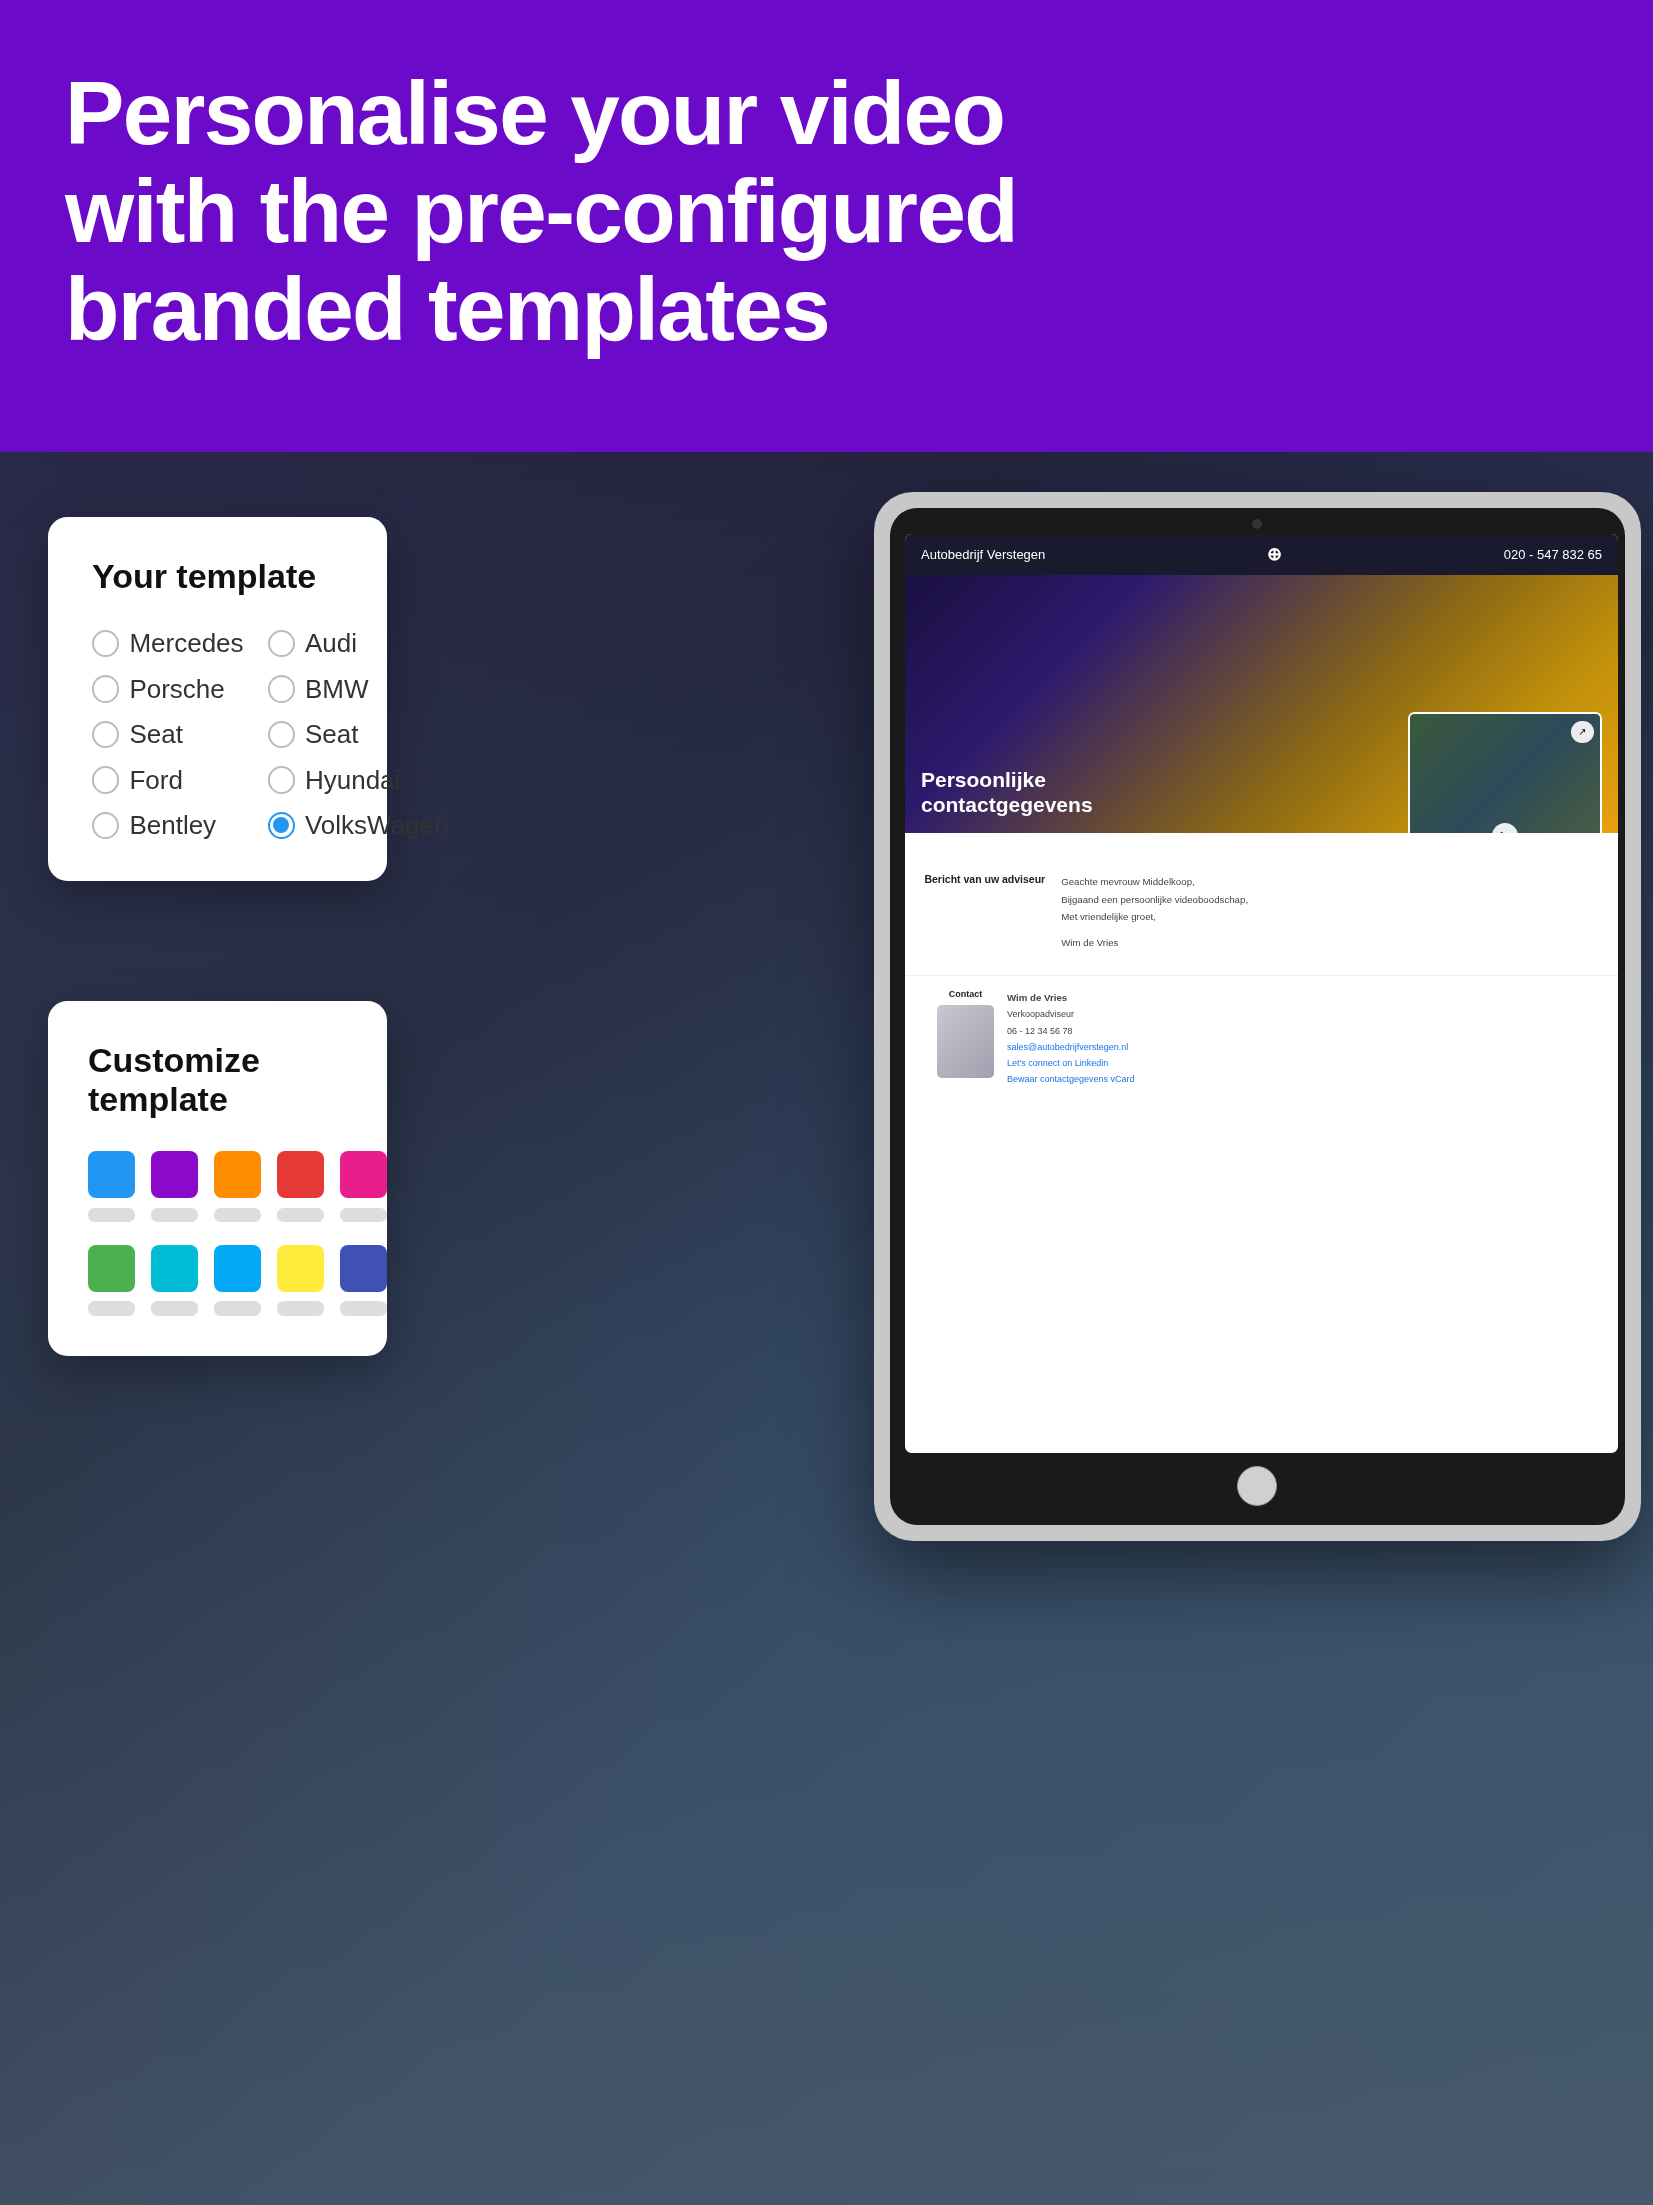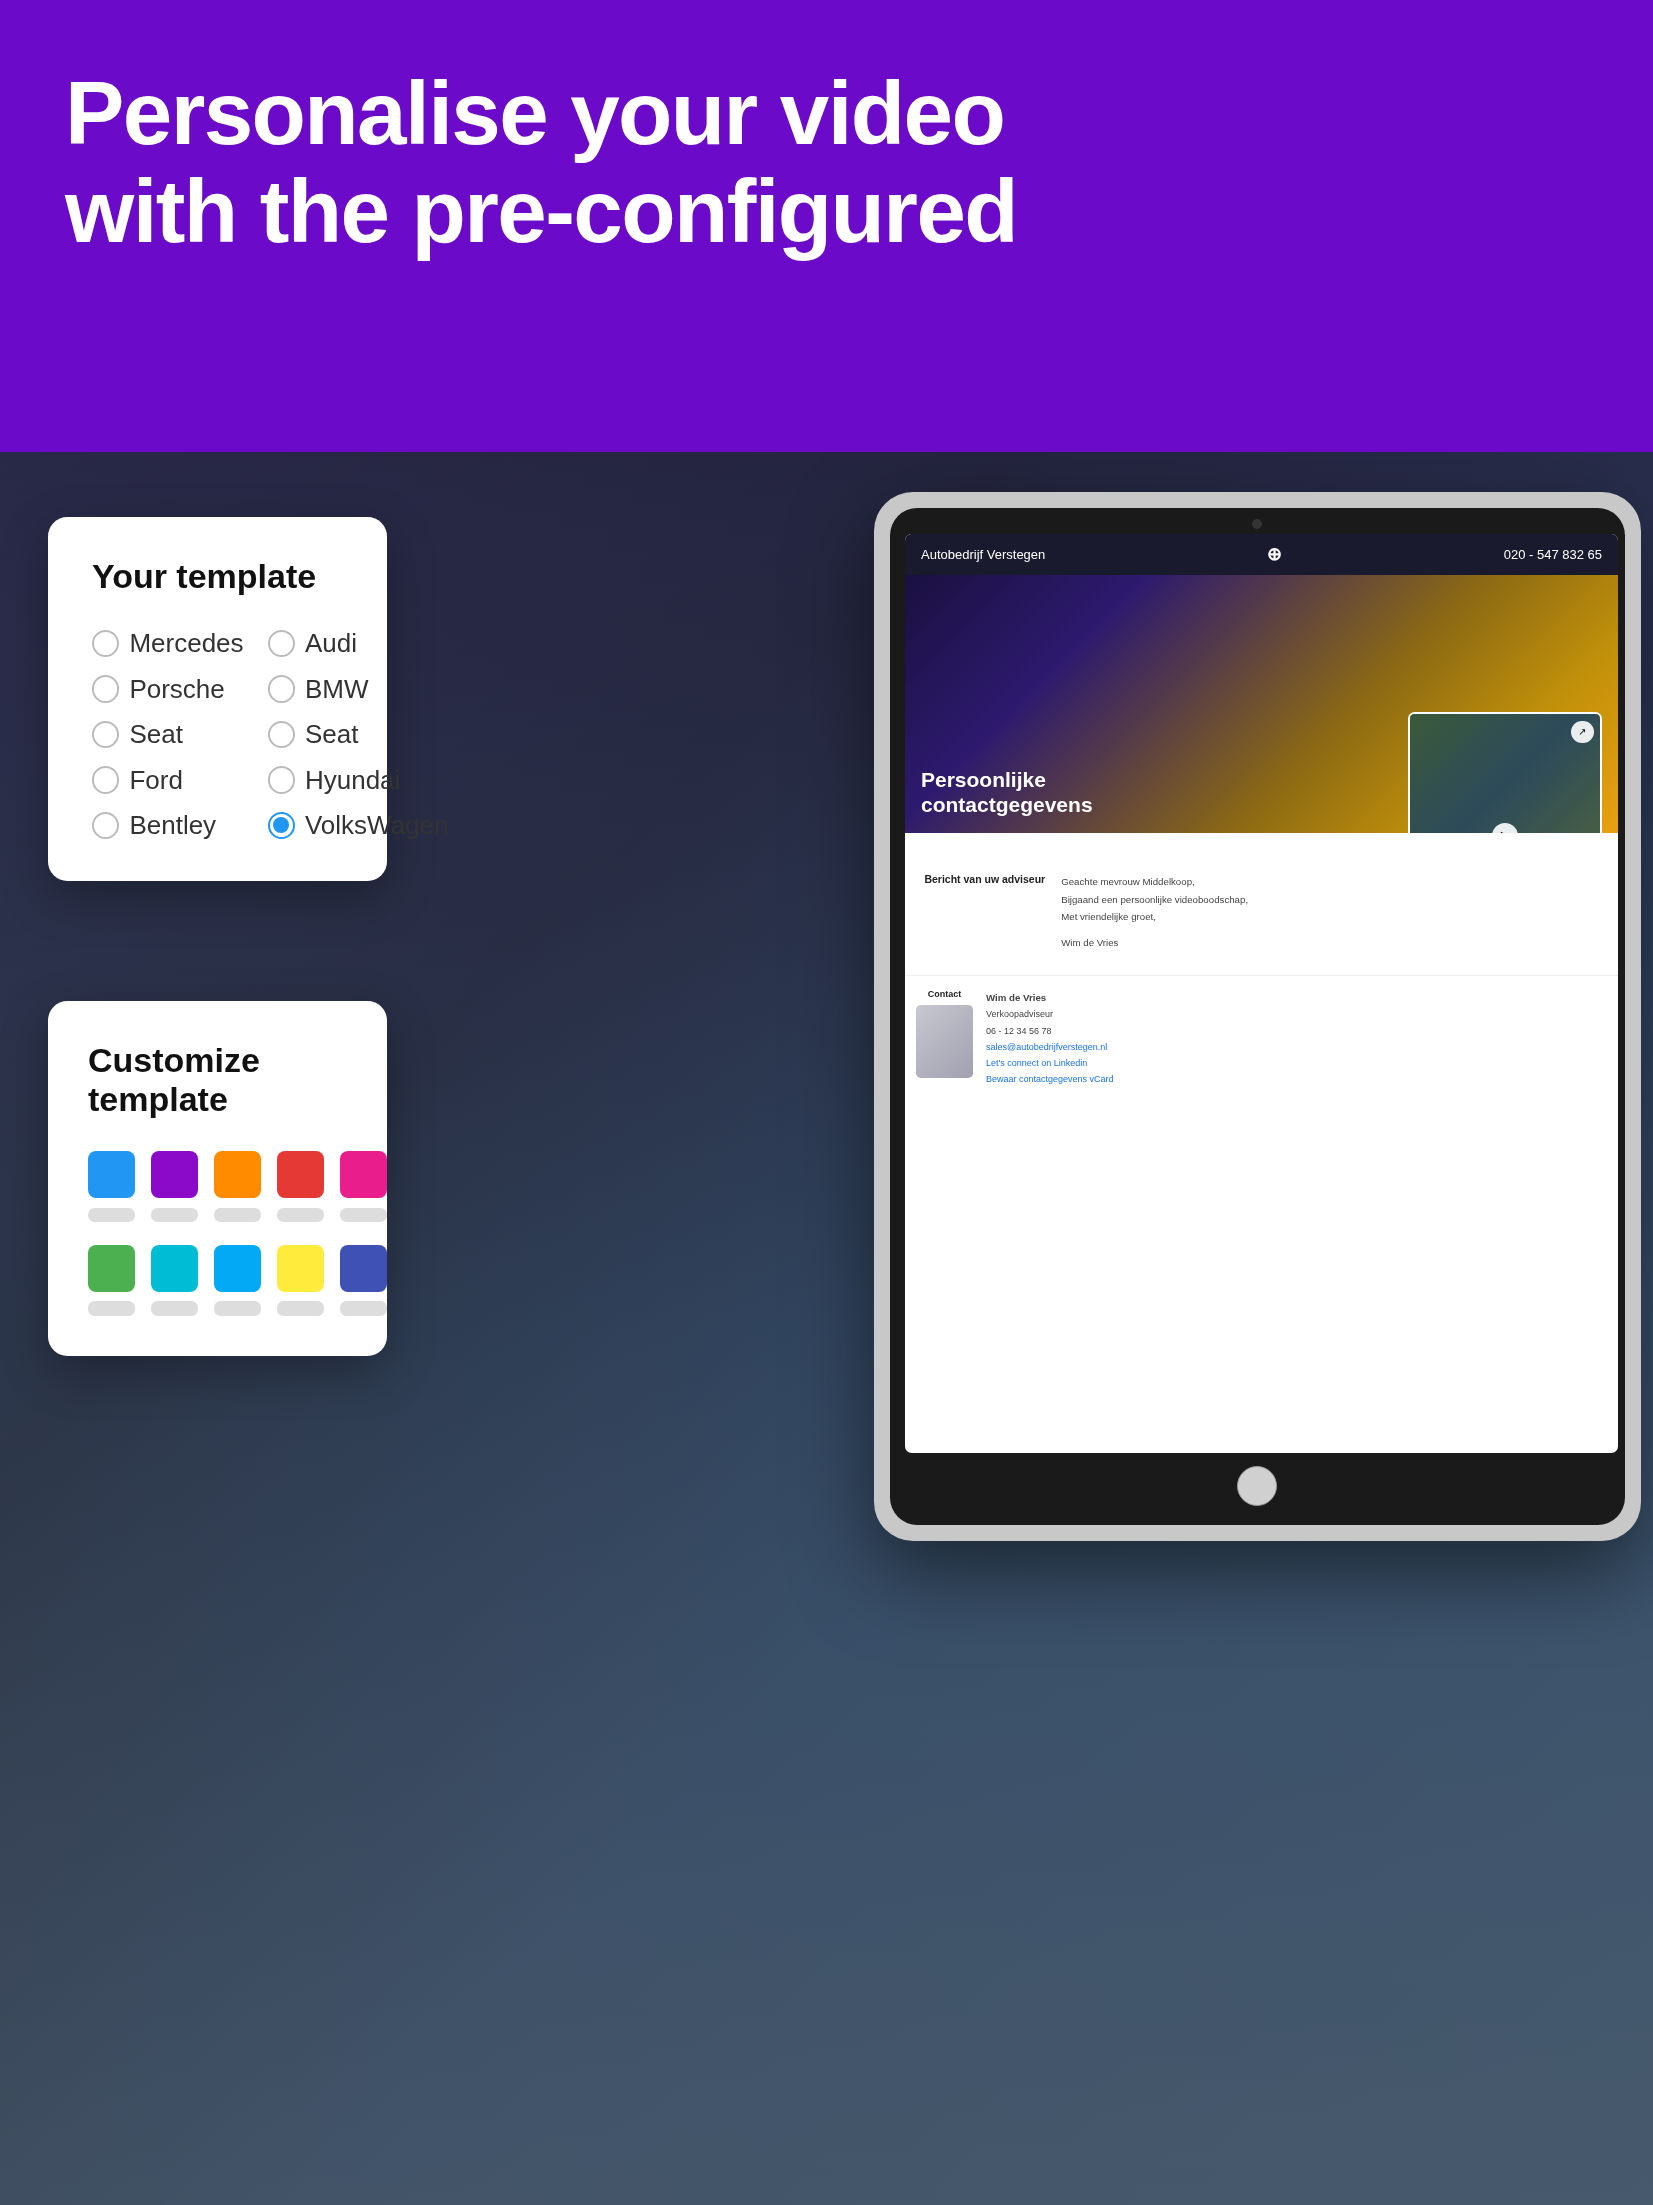--- a/index.html
+++ b/index.html
@@ -294,20 +294,21 @@
     }
 
   </style>
 </head>
 <body>
 
 <div class="top-section">
   <h1 class="headline">
     <span>Personalise your video</span><br>
     <span>with the pre-configured</span><br>
+    <span>branded templates</span>
   </h1>
 </div>
 
 <div class="bottom-section">
   <div class="bg-photo"></div>
   <div class="hands-overlay"></div>
 
   <div class="template-card">
     <div class="card-title">Your template</div>
     <div class="radio-grid">
@@ -439,21 +440,21 @@
               <div style="min-width:105px;font-size:10.5px;font-weight:700;color:#222;text-align:right;line-height:1.3;">Bericht van uw adviseur</div>
               <div style="font-size:9.7px;color:#444;line-height:1.8;">
                 <div>Geachte mevrouw Middelkoop,</div>
                 <div>Bijgaand een persoonlijke videoboodschap,</div>
                 <div>Met vriendelijke groet,</div>
                 <div style="margin-top:8px;">Wim de Vries</div>
               </div>
             </div>
           </div>
 
-          <div style="display:flex;padding:13px 11px;gap:13px;border-top:0.8px solid #eee;margin-top:8px;">
+          <div style="display:flex;padding:13px 32px;gap:13px;border-top:0.8px solid #eee;margin-top:8px;">
             <div style="display:flex;flex-direction:column;gap:6.5px;align-items:center;">
               <div style="font-size:9px;font-weight:700;color:#222;">Contact</div>
               <div class="ipad-avatar"></div>
             </div>
             <div style="font-size:9px;color:#444;line-height:1.8;">
               <div style="font-weight:700;font-size:9.7px;">Wim de Vries</div>
               <div>Verkoopadviseur</div>
               <div>06 - 12 34 56 78</div>
               <div style="color:#1a73e8;">sales@autobedrijfverstegen.nl</div>
               <div style="color:#1a73e8;">Let's connect on Linkedin</div>

